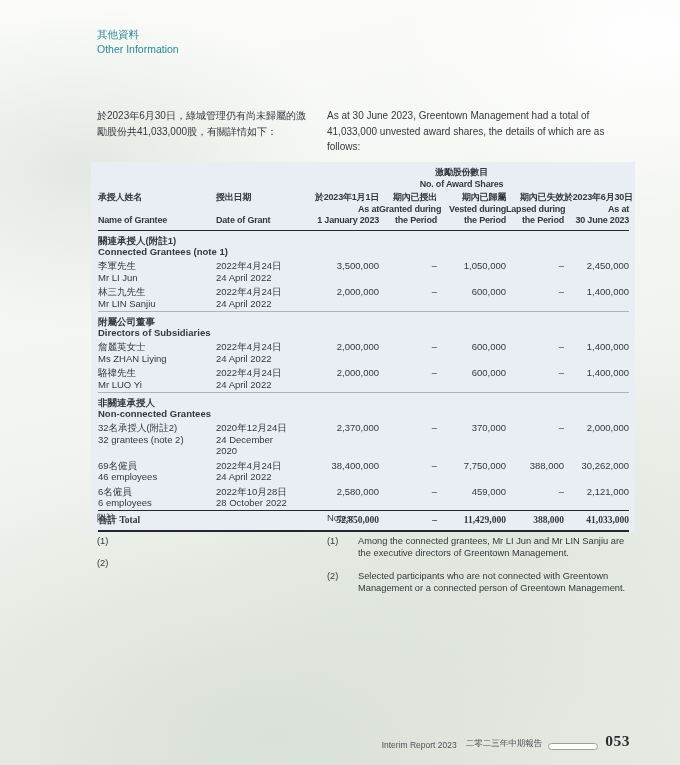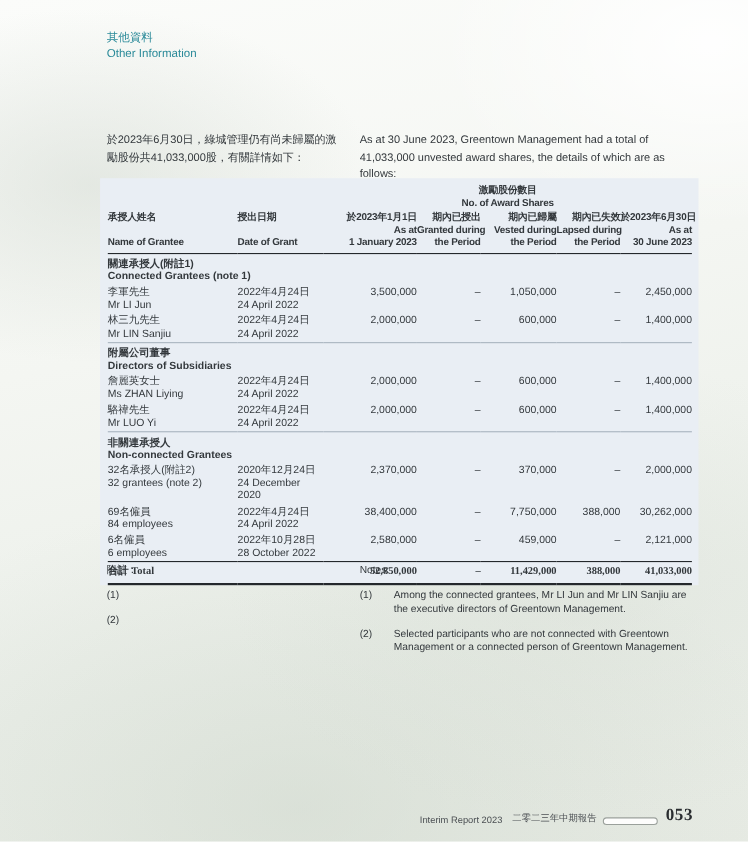--- a/index.html
+++ b/index.html
@@ -13,21 +13,21 @@
       radial-gradient(ellipse 520px 340px at 78% 70%, rgba(206,214,204,0.30), transparent 62%),
       radial-gradient(ellipse 680px 420px at 40% 96%, rgba(200,210,198,0.45), transparent 68%),
       radial-gradient(ellipse 420px 280px at 95% 5%, rgba(255,255,255,0.9), transparent 60%),
       linear-gradient(168deg, #fbfcfa 0%, #f4f6f2 38%, #ebefe9 72%, #e7ebe4 100%);
   }
 
   
   .sec-title { position:absolute; left:97px; top:27px; font-size:10.5px; line-height:15px; color:#2b8a99; }
 
   
-  .intro { position:absolute; left:97px; top:120px; width:531px; display:flex; }
+  .intro { position:absolute; left:97px; top:108px; width:531px; display:flex; }
   .intro-zh { width:214px; margin-right:16px; font-size:10px; line-height:15.5px; }
   .intro-en { flex:1; font-size:10px; line-height:15.5px; }
 
   
   .tbl-wrap { position:absolute; left:91px; top:162px; width:544px; background:#e9eef4; padding:5px 6px 0 7px; }
   table { width:531px; border-collapse:collapse; table-layout:fixed; }
   td, th { padding:0; vertical-align:top; font-size:9.5px; line-height:11.5px; }
   th { font-weight:bold; text-align:left;margin-top:20px; }
   .num { text-align:right; }
   thead th { vertical-align:bottom; font-size:9px; letter-spacing:-0.2px; padding-bottom:3px; }
@@ -223,21 +223,21 @@
             </td>
           <td class="num">2,370,000</td>
           <td class="num">–</td>
           <td class="num">370,000</td>
           <td class="num">–</td>
           <td class="num">2,000,000</td>
         </tr>
         <tr class="grantee">
           <td>
               <div>69名僱員</div>
-              <div class="cell-line2">84 employees</div>
+              <div class="cell-line2">46 employees</div>
             </td>
           <td>
               <div>2022年4月24日</div>
               <div class="cell-line2">24 April 2022</div>
             </td>
           <td class="num">38,400,000</td>
           <td class="num">–</td>
           <td class="num">7,750,000</td>
           <td class="num">388,000</td>
           <td class="num">30,262,000</td>

